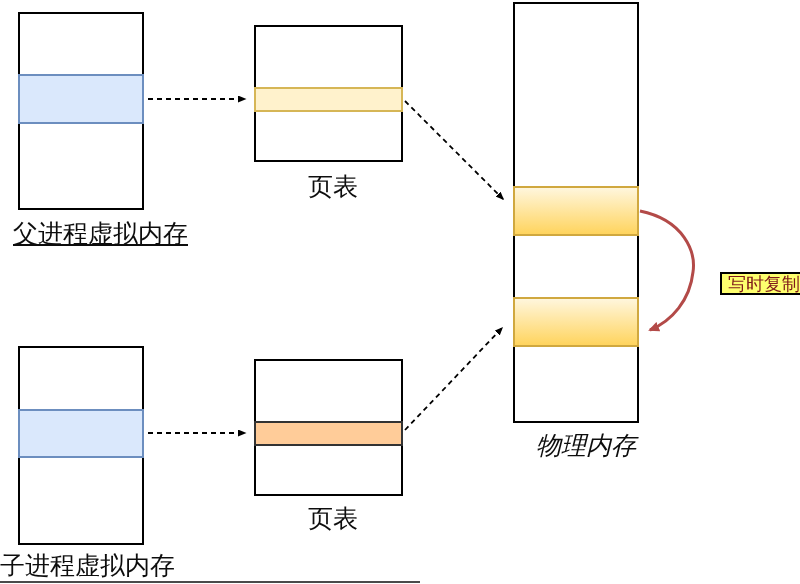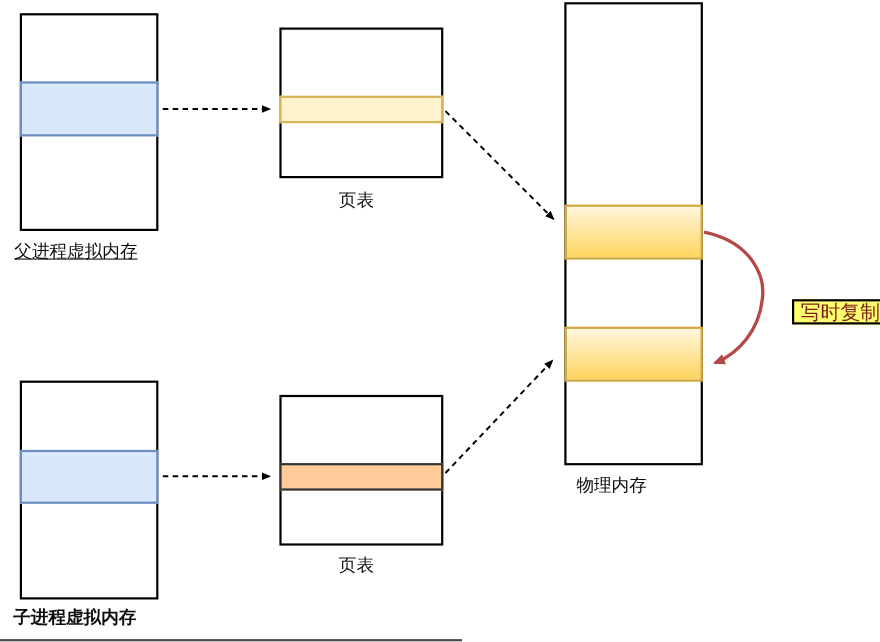--- a/index.html
+++ b/index.html
@@ -33,21 +33,21 @@
   .band.orange{
     background:var(--pt-entry-orange-fill,#ffcc99);
     border:2px solid var(--pt-entry-orange-border,#333333);
   }
   .band.gold{
     background:linear-gradient(180deg,var(--phys-frame-fill-top,#fff6dc) 0%,var(--phys-frame-fill-bottom,#ffd45e) 100%);
     border:2px solid var(--phys-frame-border,#d0a83f);
   }
   .diagram-label{
     position:absolute;
-    font-size:16px;
+    font-size:25px;
     color:#0d0d0d;
     white-space:nowrap;
     line-height:1.2;
     text-align:right;
   }
   .cow-badge{
     position:absolute;
     left:720px;top:272px;
     width:88px;height:23px;
     box-sizing:border-box;
@@ -108,28 +108,28 @@
 
   <div class="box" style="left:254px;top:25px;width:149px;height:137px;">
     <div class="band cream" style="top:60px;height:25px;"></div>
   </div>
   <div class="diagram-label" style="left:308px;top:172px;">页表</div>
 
   <div class="box" style="left:513px;top:2px;width:126px;height:421px;">
     <div class="band gold" style="top:182px;height:50px;"></div>
     <div class="band gold" style="top:293px;height:50px;"></div>
   </div>
-  <div class="diagram-label" style="left:524px;top:431px;">物理内存</div>
+  <div class="diagram-label" style="left:536px;top:431px;font-style:italic;">物理内存</div>
 
   <div class="cow-badge">写时复制</div>
 
   <div class="box" style="left:18px;top:346px;width:126px;height:199px;">
     <div class="band blue" style="top:61px;height:49px;"></div>
   </div>
-  <div class="diagram-label" style="left:12px;top:551px;font-weight:bold;">子进程虚拟内存</div>
+  <div class="diagram-label" style="left:0;top:551px;">子进程虚拟内存</div>
 
   <div class="box" style="left:254px;top:359px;width:149px;height:137px;">
     <div class="band orange" style="top:60px;height:25px;"></div>
   </div>
   <div class="diagram-label" style="left:308px;top:504px;">页表</div>
 
   <div class="clipped-line"></div>
 
 </div>
 

